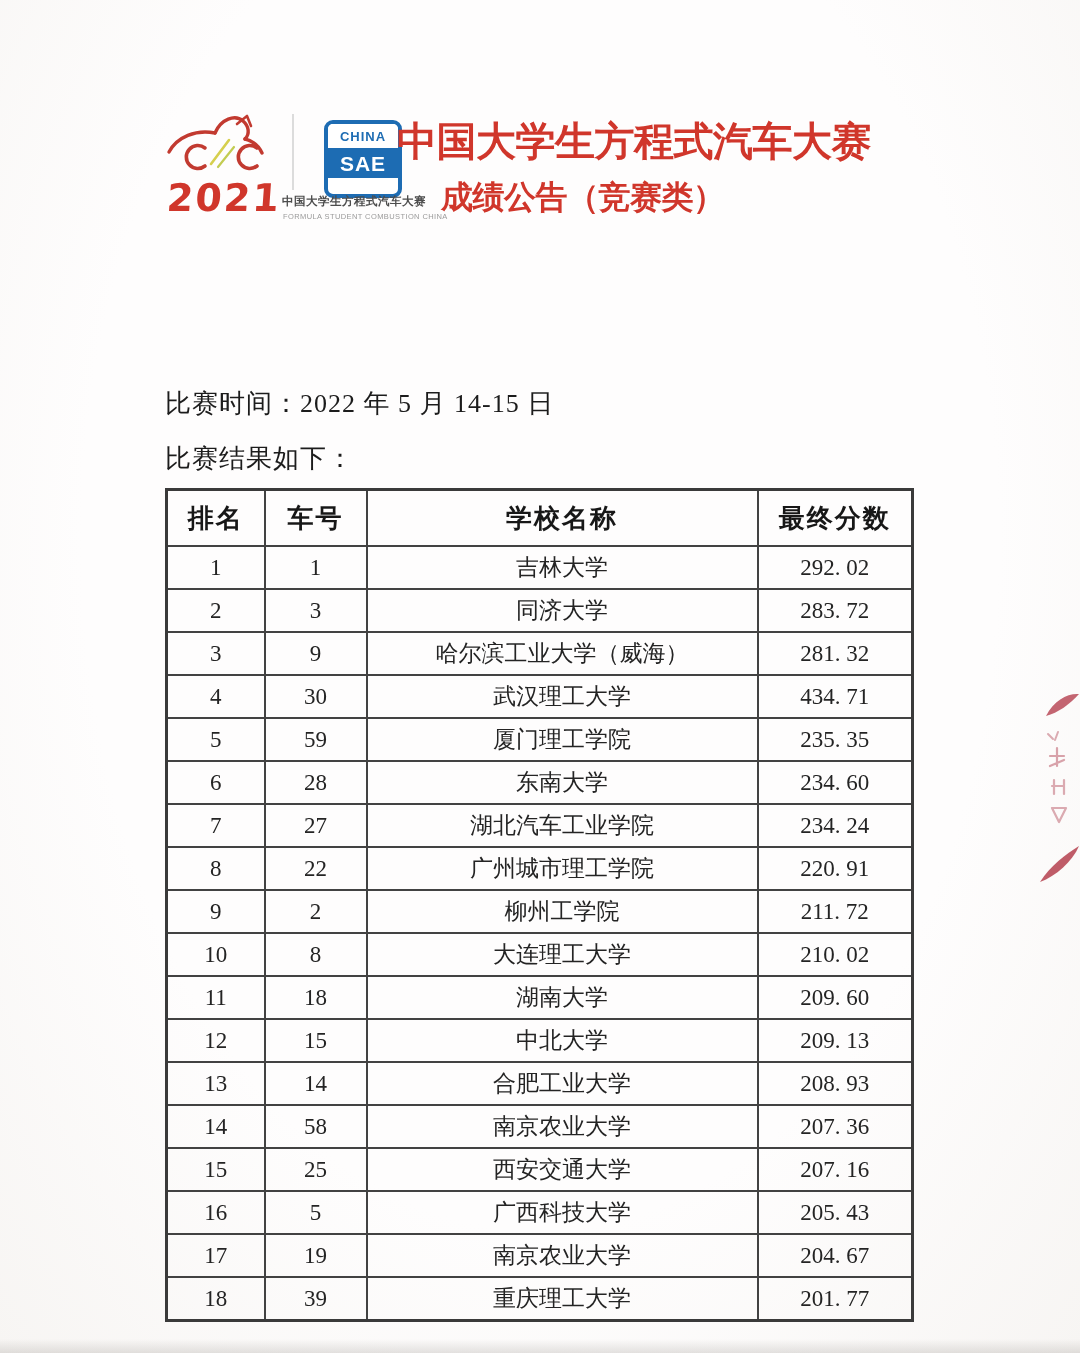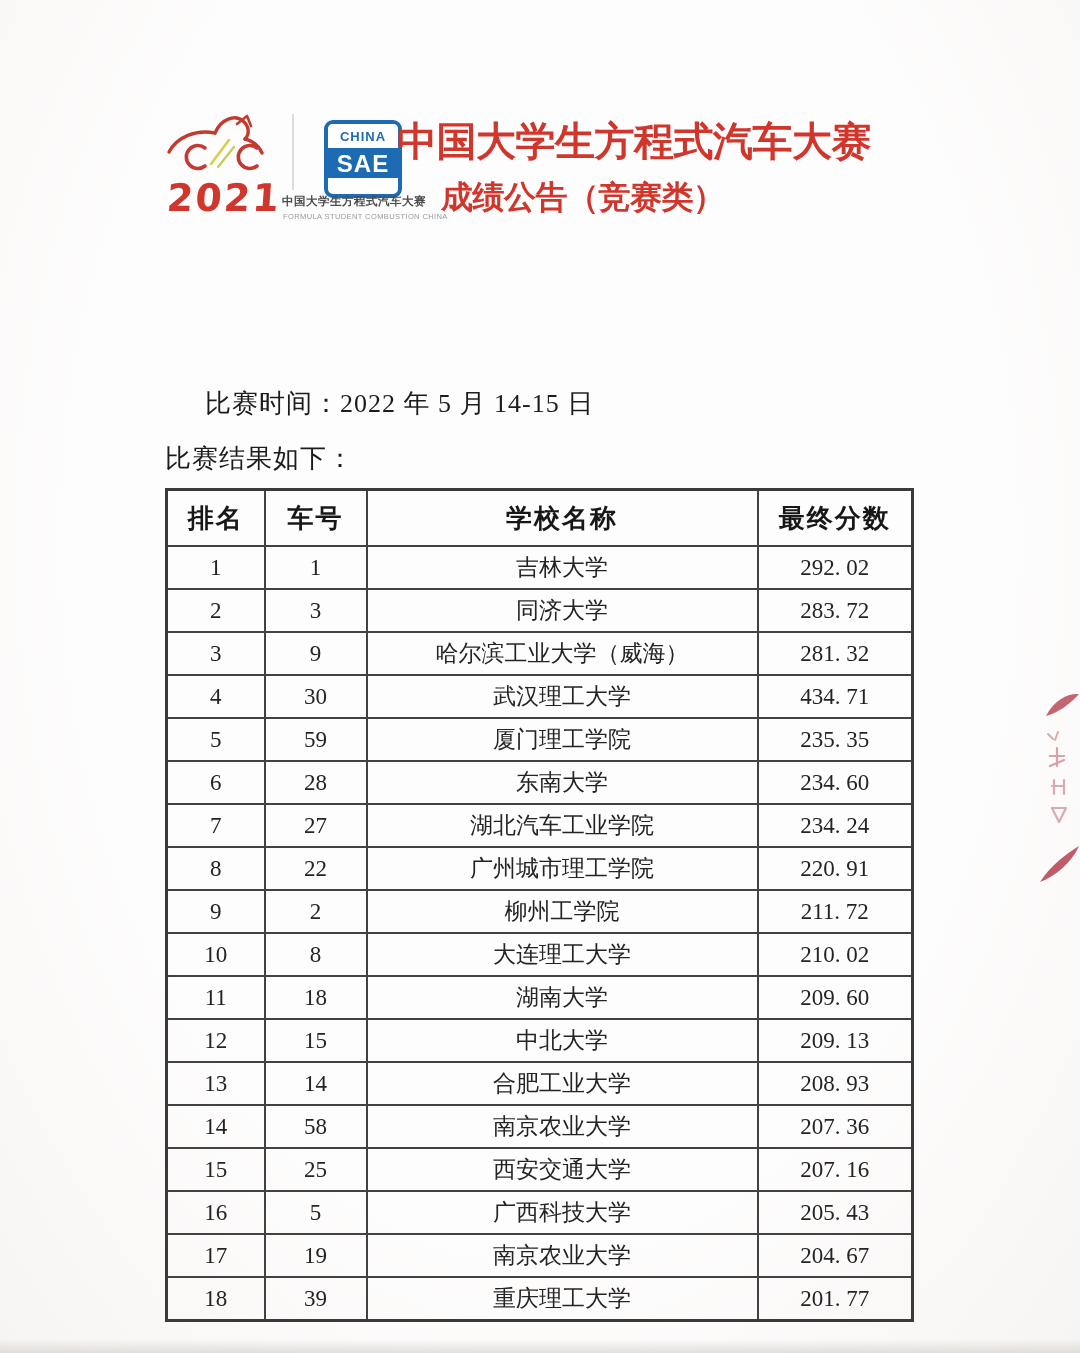--- a/index.html
+++ b/index.html
@@ -27,21 +27,21 @@
     border:4px solid #1d6cb3;border-radius:9px;background:#fff;
     box-sizing:border-box;overflow:hidden;
   }
   .sae-top{
     height:24px;display:flex;align-items:center;justify-content:center;
     color:#1d6cb3;font-weight:800;font-size:13px;letter-spacing:1px;
     border-bottom:2px solid #1d6cb3;background:#fff;
   }
   .sae-bottom{
     height:28px;display:flex;align-items:center;justify-content:center;
-    background:#1d6cb3;color:#fff;font-weight:800;font-size:24px;letter-spacing:1px;
+    background:#1d6cb3;color:#fff;font-weight:800;font-size:21px;letter-spacing:1px;
   }
   .org-cn{
     position:absolute;left:282px;top:194px;width:220px;
     font-size:11.5px;font-weight:700;color:#4c4c4c;letter-spacing:0.5px;
   }
   .org-en{
     position:absolute;left:283px;top:212px;width:220px;
     font-size:7.5px;color:#9a9a9a;letter-spacing:0.4px;
   }
   .main-title-1{
@@ -59,21 +59,21 @@
     position:absolute;left:165px;top:268px;width:710px;
     text-align:center;font-size:33px;font-weight:800;color:#141414;
     letter-spacing:1px;
   }
   .info-line{
     position:absolute;left:165px;
     font-family:"Liberation Serif","DejaVu Serif",serif;
     font-size:26px;color:#1c1c1c;letter-spacing:1px;white-space:nowrap;
   }
   .info-1{top:331px;}
-  .info-2{top:386px;margin-left:40px;}
+  .info-2{top:386px;}
   .info-3{top:441px;}
   
   .results-table{
     position:absolute;left:165px;top:488px;width:746px;
     border-collapse:collapse;table-layout:fixed;
     border:3px solid #3a3a3a;
   }
   .results-table th,.results-table td{
     border:2px solid #424242;
     text-align:center;vertical-align:middle;

